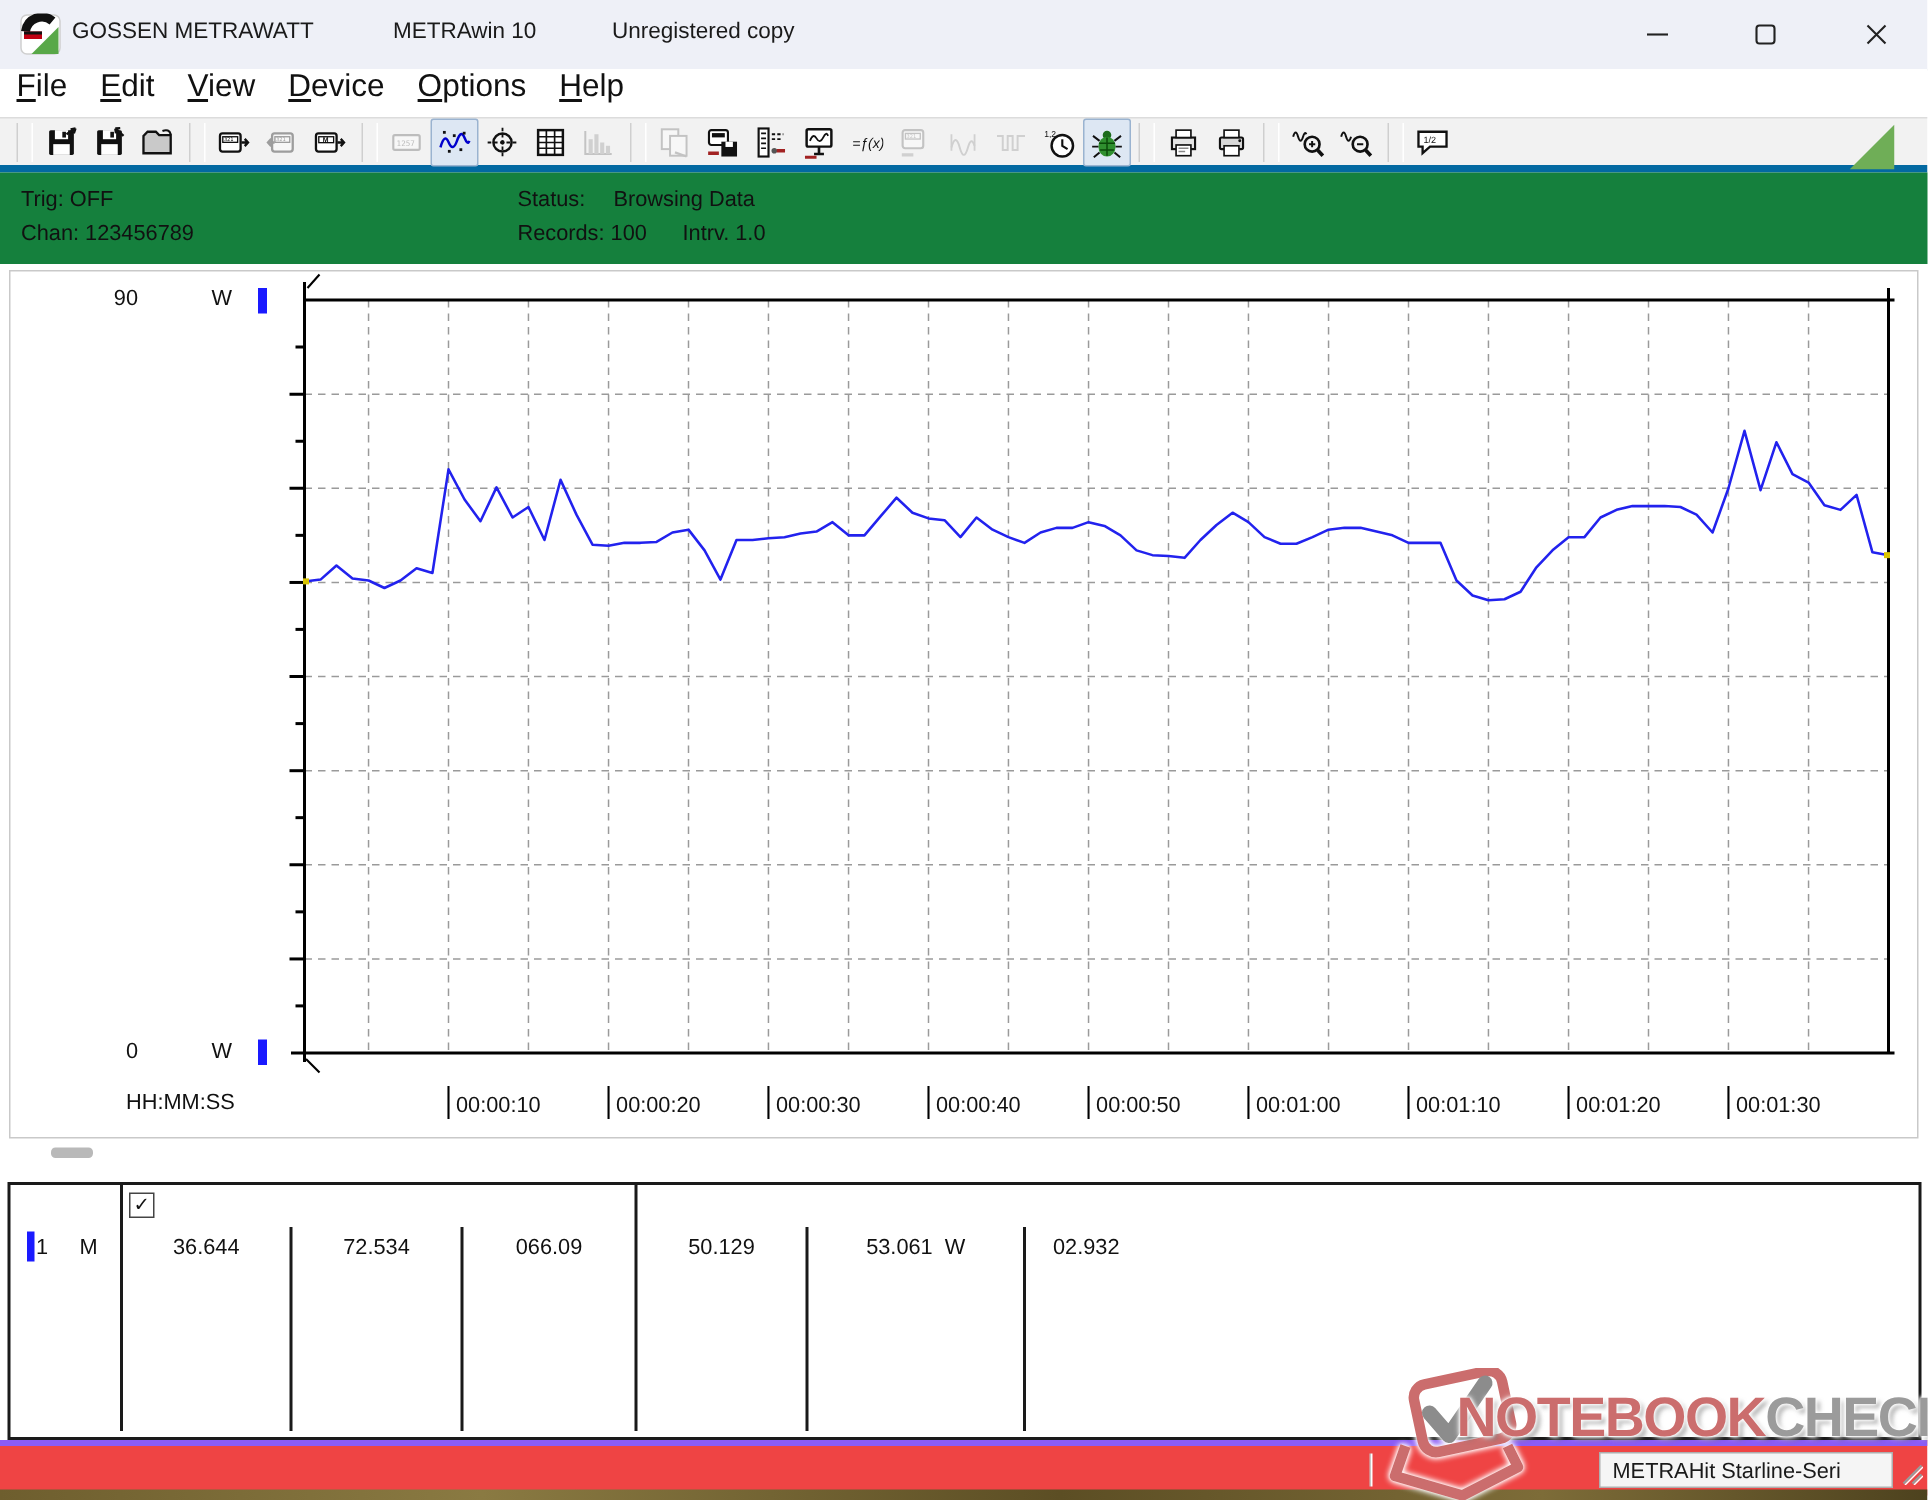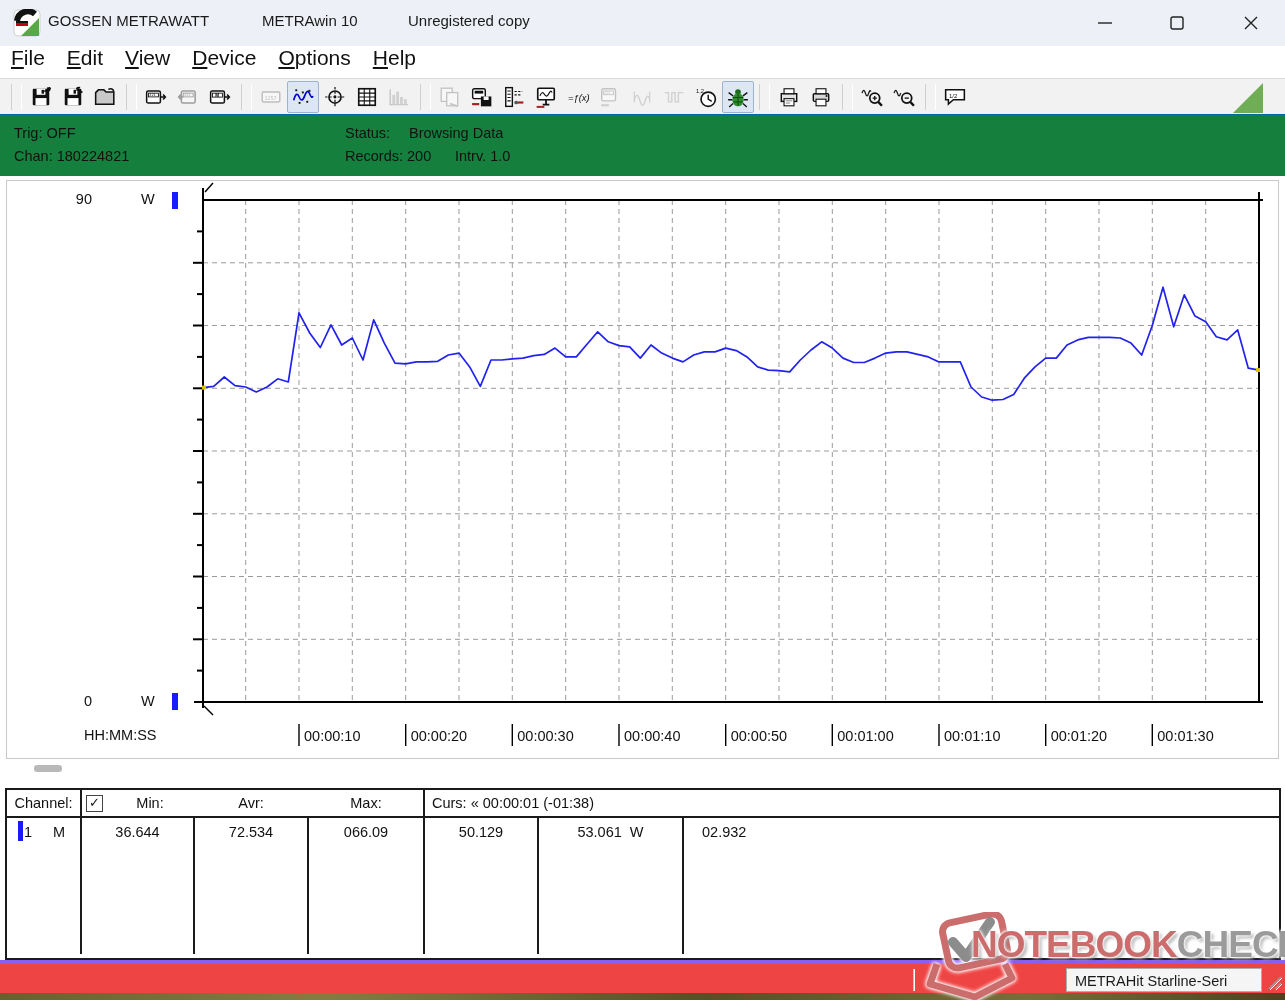--- a/index.html
+++ b/index.html
@@ -10,21 +10,21 @@
   .titlebar .ticon{position:absolute;left:13px;top:9px;width:28px;height:28px;}
   .titlebar span.tt{position:absolute;top:12px;font-size:15px;color:#1a1a1a;white-space:nowrap;}
   .t-brand{left:48px;text-align:right;} .t-app{left:262px;} .t-reg{left:408px;}
   .winbtn{position:absolute;top:0;width:46px;height:45px;display:flex;align-items:center;justify-content:center;cursor:pointer;}
   
   .menubar{position:absolute;left:0;top:46px;width:1285px;height:32px;background:#fff;}
   .mi{display:inline-block;padding:0 11px 0 11px;font-size:21px;cursor:pointer;}
   .mi u{text-underline-offset:2px;}
   
   .toolbar{position:absolute;left:0;top:78px;width:1285px;height:37px;background:#f2f2f2;
-           border-top:1px solid #dcdcdc;border-bottom:1px solid #0369a1;display:flex;align-items:center;padding-left:6px;box-sizing:border-box;}
+           border-top:1px solid #dcdcdc;border-bottom:5px solid #0369a1;display:flex;align-items:center;padding-left:6px;box-sizing:border-box;}
   .tbtn{width:30px;height:30px;display:flex;align-items:center;justify-content:center;border:1px solid transparent;border-radius:2px;cursor:pointer;flex:0 0 auto;}
   .tbtn svg{width:22px;height:22px;}
   .tbtn.pressed{background:#dde7f3;border:1px solid #9ab3d0;}
   .tbtn.disabled{filter:grayscale(1) opacity(.38);cursor:default;}
   .tsep{width:9px;height:26px;border-left:1px solid #cfcfcf;border-right:1px solid #fff;margin:0 3px 0 5px;flex:0 0 auto;}
   .tri-grow{position:absolute;right:22px;top:4px;}
   
   .infopanel{position:absolute;left:0;top:115px;width:1285px;height:61px;background:#15803d;font-size:14.5px;padding-left:32px;}
   .infopanel span{position:absolute;white-space:pre;}
   
@@ -296,24 +296,24 @@
         <text x="4.5" y="10.5" font-size="5.5" fill="#111">1/2</text>
       </svg>
     </div>
     <svg class="tri-grow" width="30" height="30" viewBox="0 0 30 30">
     <polygon points="30,0 30,30 0,30" fill="#6fae57"></polygon>
   </svg>
 </div>
 
 <div class="infopanel">
   <span style="left:14px;top:10px">Trig: OFF</span>
-  <span style="left:14px;top:33px">Chan: 180224821</span>
+  <span style="left:14px;top:33px">Chan: 123456789</span>
   <span style="left:345px;top:10px">Status:</span>
   <span style="left:409px;top:10px">Browsing Data</span>
-  <span style="left:345px;top:33px">Records: 200</span>
+  <span style="left:345px;top:33px">Records: 100</span>
   <span style="left:455px;top:33px">Intrv. 1.0</span>
 </div>
 
 <div class="chartpanel">
   <div class="chartborder"></div>
   <span class="axlab ylab" style="left:58px;top:15px">90</span>
   <span class="axlab" style="left:141px;top:15px">W</span>
   <span class="axlab ylab" style="left:58px;top:517px">0</span>
   <span class="axlab" style="left:141px;top:517px">W</span>
   <span class="axlab" style="left:84px;top:551px">HH:MM:SS</span>
@@ -386,27 +386,20 @@
       <line x1="1152.3" y1="548" x2="1152.3" y2="570" stroke="#000" stroke-width="1.4"></line>
       <text x="1157.3" y="565" font-size="14.5" font-family="Liberation Sans, sans-serif" fill="#111">00:01:30</text>
       <polyline points="203.0,211.6 213.7,210.4 224.3,201.0 235.0,209.7 245.7,211.0 256.3,216.0 267.0,211.0 277.7,202.8 288.3,206.0 299.0,136.9 309.7,157.0 320.3,171.5 331.0,148.9 341.7,169.0 352.3,162.0 363.0,184.0 373.7,143.9 384.3,167.1 395.0,187.1 405.7,187.8 416.3,185.9 427.0,185.9 437.7,185.3 448.3,179.0 459.0,177.1 469.7,190.9 480.3,210.4 491.0,184.0 501.7,184.0 512.3,182.8 523.0,182.1 533.7,179.6 544.3,178.4 555.0,172.1 565.7,180.9 576.3,180.9 587.0,168.3 597.7,155.8 608.3,165.8 619.0,169.6 629.7,170.8 640.3,182.1 651.0,169.0 661.7,177.1 672.3,182.1 683.0,185.9 693.7,179.0 704.3,175.9 715.0,175.9 725.7,172.1 736.3,174.6 747.0,180.9 757.7,190.9 768.3,194.1 779.0,194.7 789.7,195.9 800.3,184.0 811.0,174.0 821.7,165.8 832.3,172.1 843.0,182.1 853.7,186.5 864.3,186.5 875.0,182.1 885.7,177.1 896.3,175.9 907.0,175.9 917.7,178.4 928.3,180.9 939.0,185.9 949.7,185.9 960.3,185.9 971.0,211.0 981.7,221.0 992.3,224.2 1003.0,223.5 1013.7,218.5 1024.3,202.2 1035.0,190.9 1045.7,182.1 1056.3,182.1 1067.0,169.0 1077.7,163.9 1088.3,161.4 1099.0,161.4 1109.7,161.4 1120.3,162.0 1131.0,167.1 1141.7,179.0 1152.3,149.5 1163.0,111.2 1173.7,150.8 1184.3,118.8 1195.0,140.1 1205.7,145.7 1216.3,160.8 1227.0,163.9 1237.7,153.9 1248.3,192.2 1259.0,194.1" fill="none" stroke="#2222ee" stroke-width="1.7" stroke-linejoin="round"></polyline>
       <rect x="202" y="209.6" width="4" height="4" fill="#d9c400"></rect>
       <rect x="1256" y="192.1" width="4" height="4" fill="#d9c400"></rect>
     </svg>
   <div class="hthumb"></div>
 </div>
 
 <div class="tablepanel">
-  <div class="thead">
-    <div class="tcell" style="left:0;width:73px">Channel:</div>
-    <div class="tcell" style="left:100px;width:86px">Min:</div>
-    <div class="tcell" style="left:188px;width:112px">Avr:</div>
-    <div class="tcell" style="left:302px;width:114px">Max:</div>
-    <div class="tcell" style="left:425px;justify-content:flex-start">Curs: « 00:00:01 (-01:38)</div>
-  </div>
   <div class="cb">✓</div>
   <div class="vline" style="left:73px;height:164px"></div>
   <div class="vline" style="left:186px;top:28px;height:136px"></div>
   <div class="vline" style="left:300px;top:28px;height:136px"></div>
   <div class="vline" style="left:416px;height:164px"></div>
   <div class="vline" style="left:530px;top:28px;height:136px"></div>
   <div class="vline" style="left:675px;top:28px;height:136px"></div>
   <div class="chbar"></div>
   <div class="tval" style="left:17px;width:20px;justify-content:flex-start">1</div>
   <div class="tval" style="left:46px;width:20px;justify-content:flex-start">M</div>

